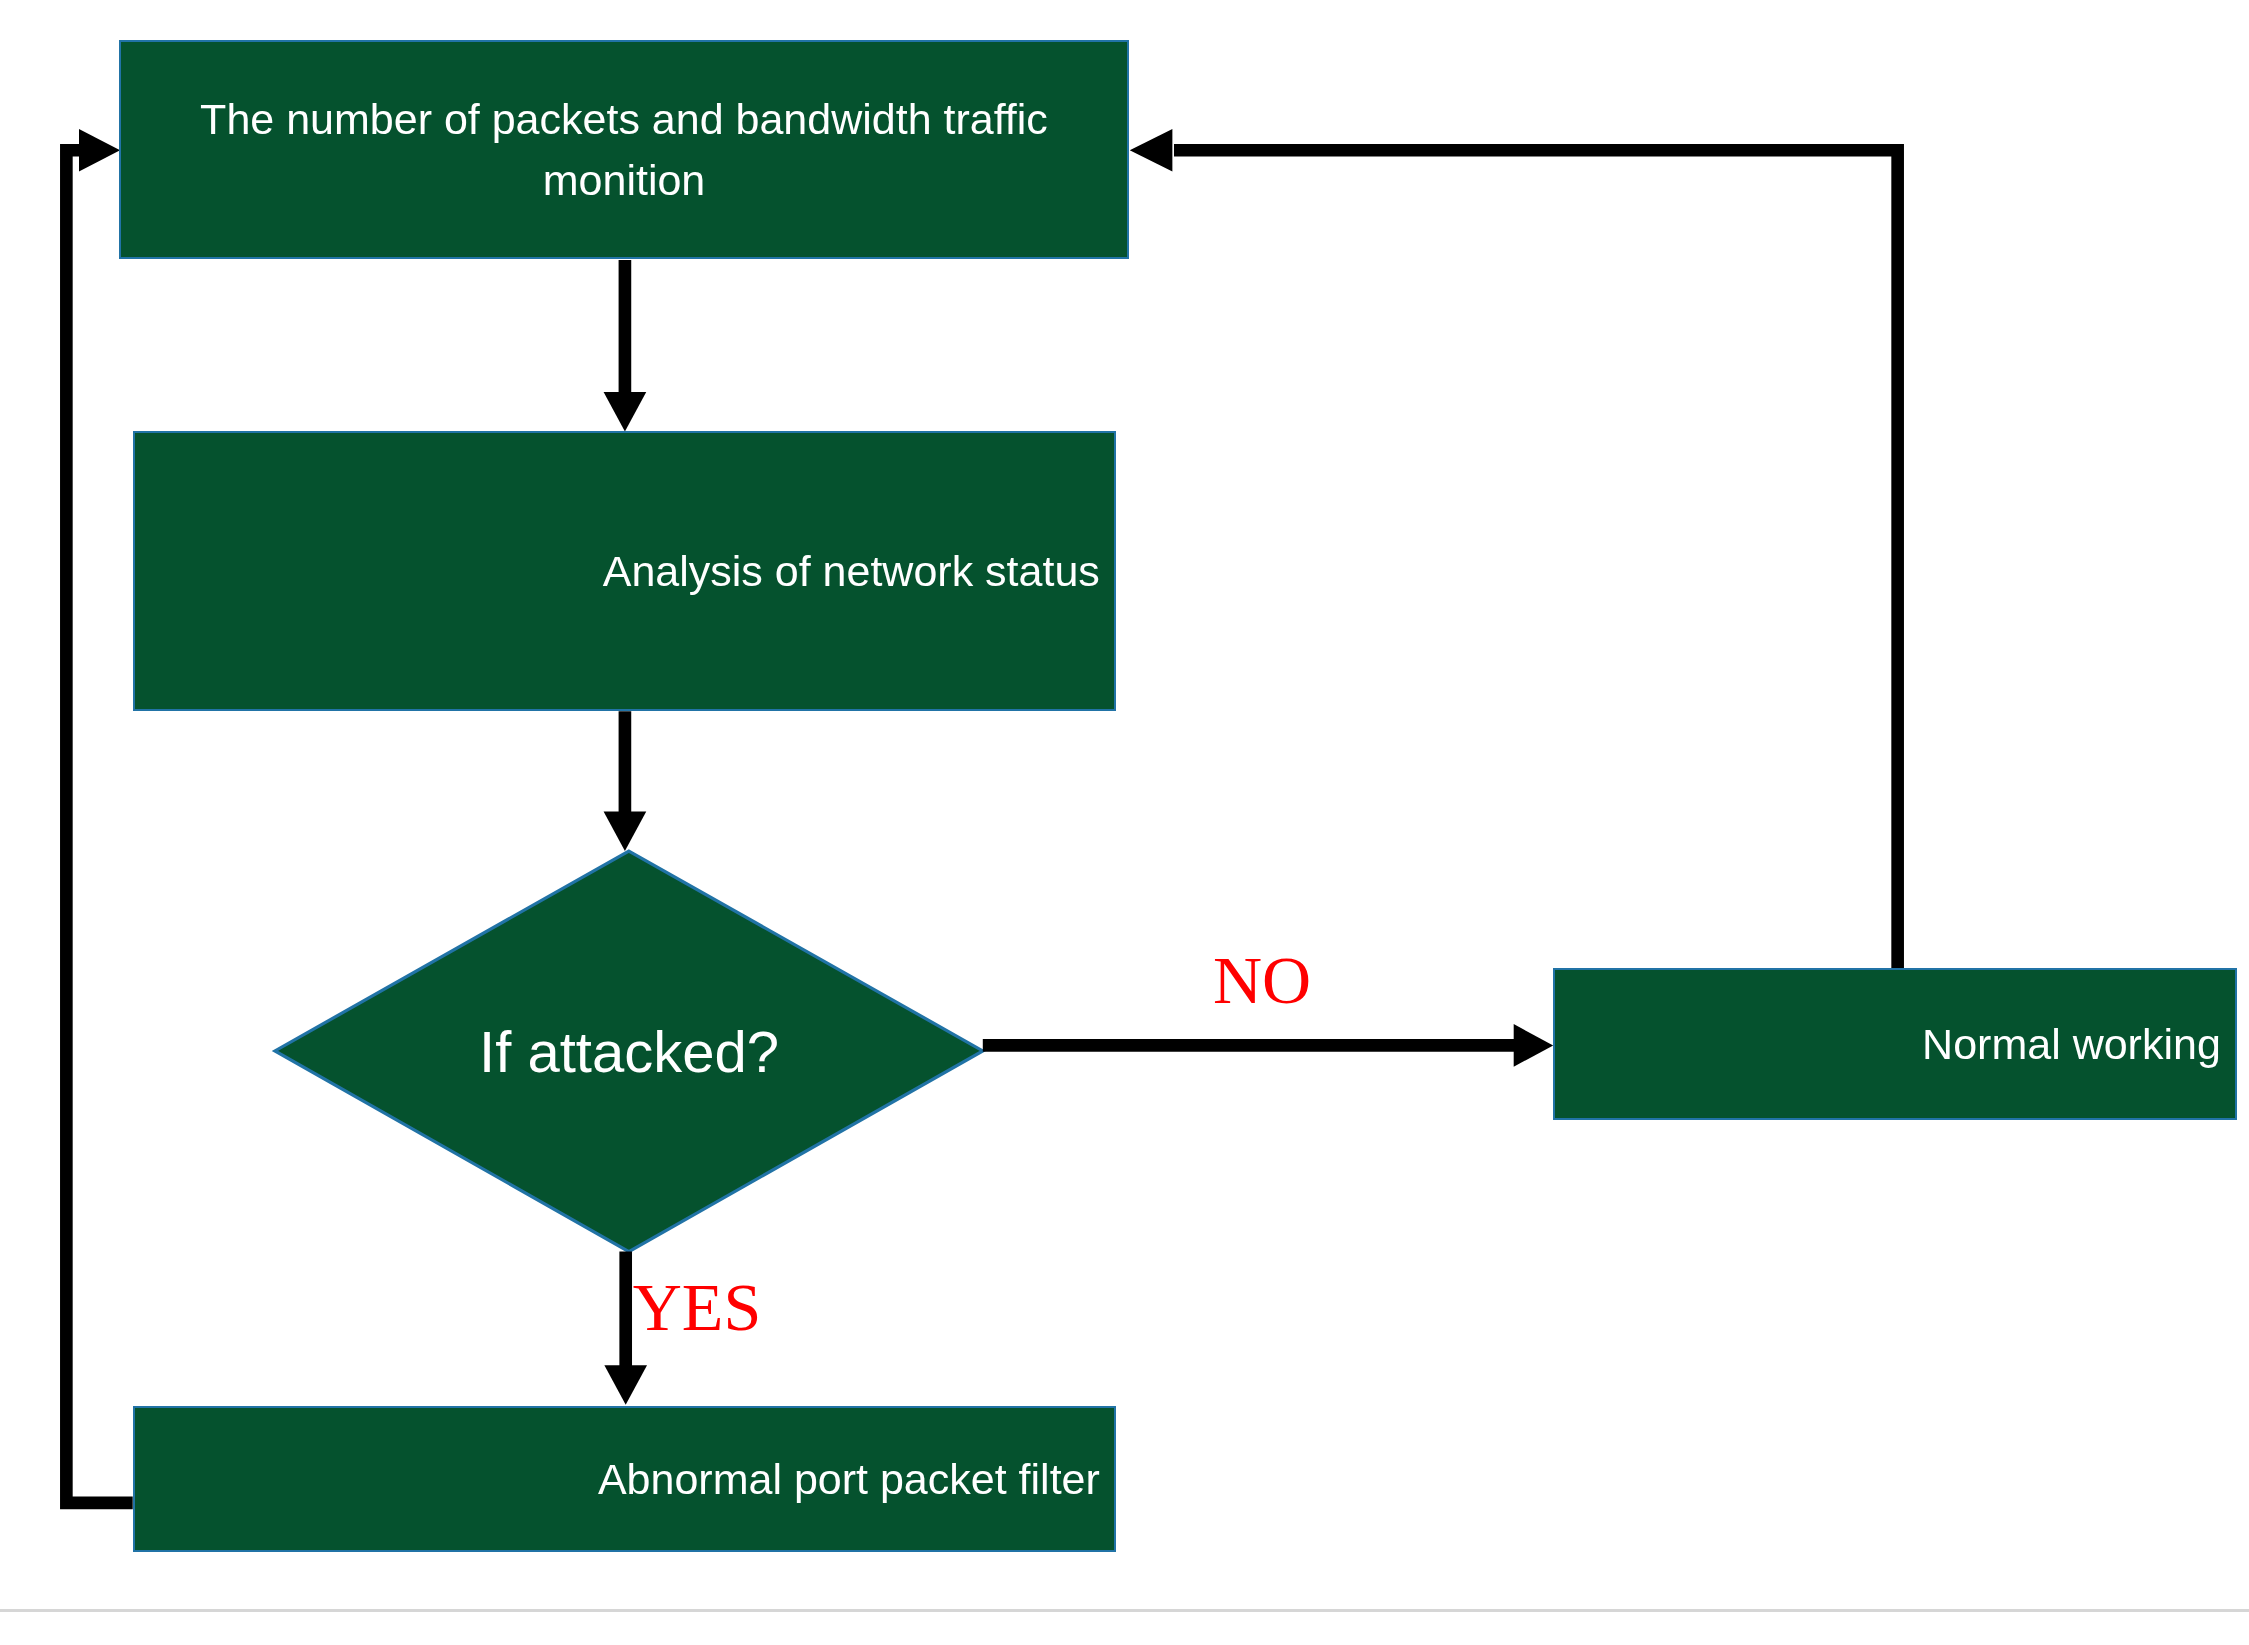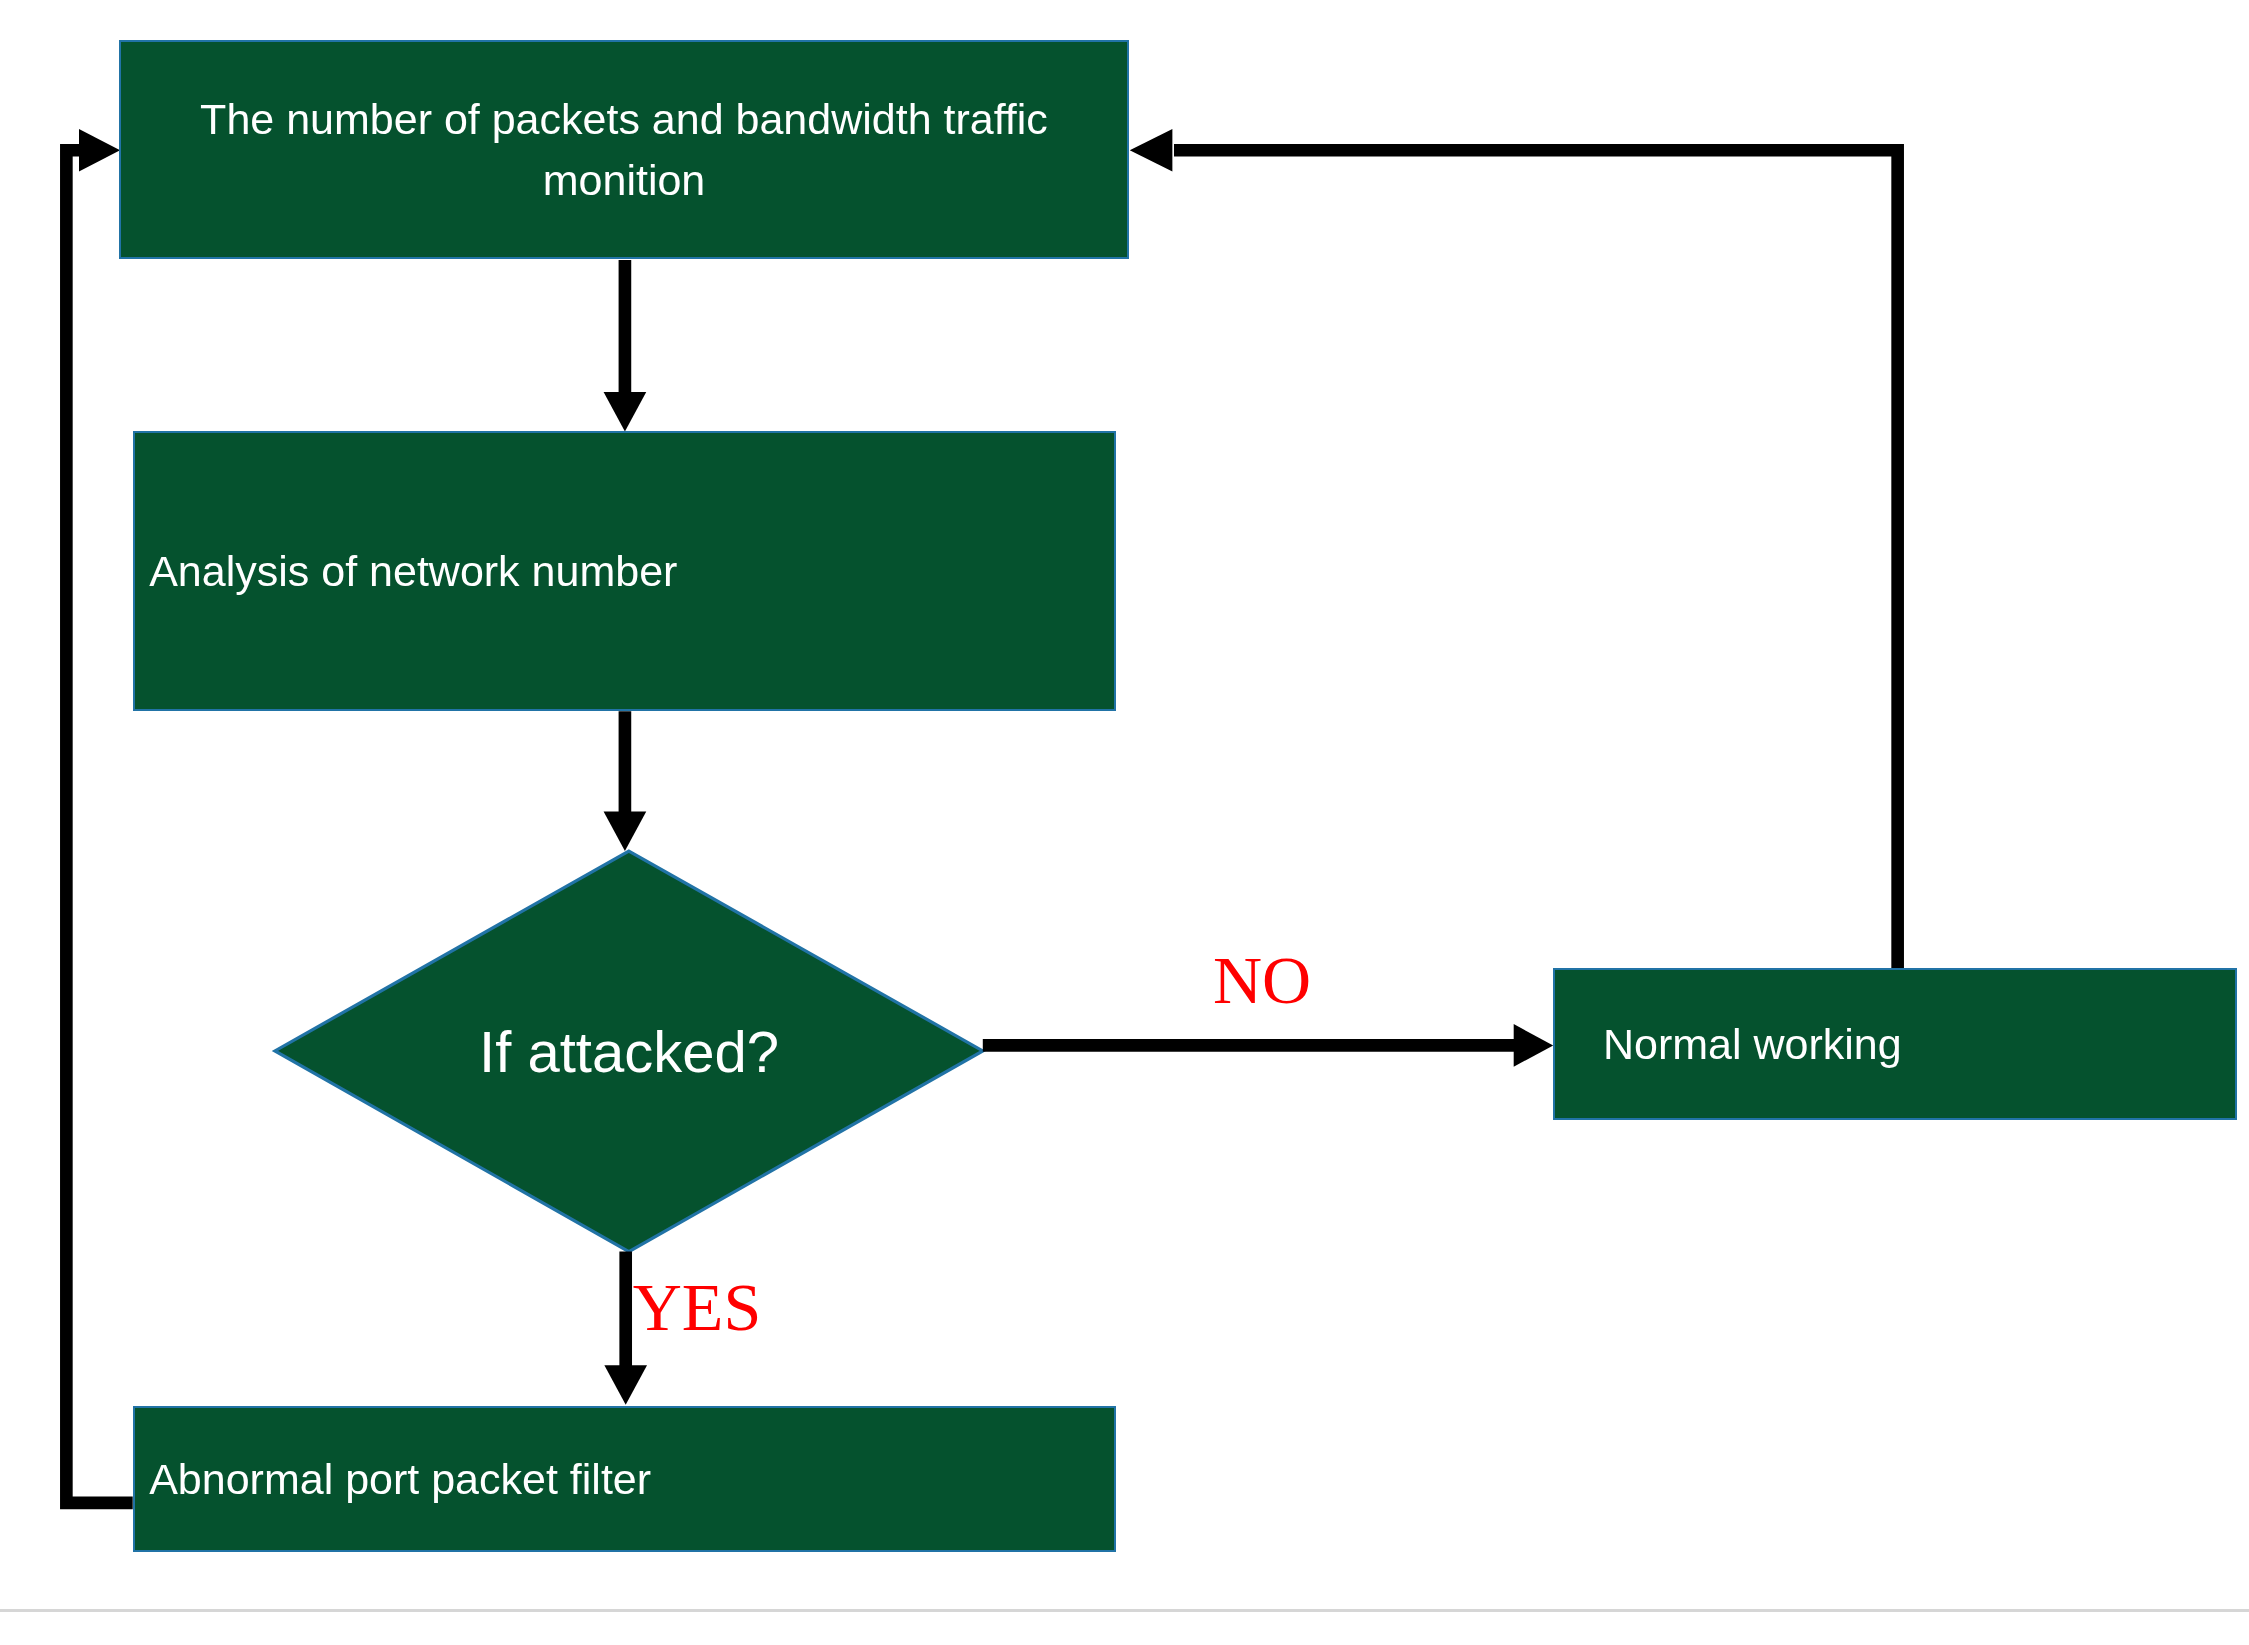--- a/index.html
+++ b/index.html
@@ -29,21 +29,21 @@
   .connectors .head{fill:var(--arrow);stroke:none;}
   .node-shape{fill:var(--node-fill);stroke:var(--node-border);stroke-width:4;}
   .node{
     position:absolute;
     box-sizing:border-box;
     background:var(--node-fill);
     border:2.4px solid var(--node-border);
     color:var(--node-text);
     display:flex;
     align-items:center;
-    justify-content:flex-start;
+    justify-content:flex-end;
     text-align:center;
     font-size:43px;
     line-height:1.4;
     padding:0 14.2px;
   }
   .node-monitor {left:119px;  top:40px;   width:1010px; height:219px;}
   .node-analysis{left:133px;  top:431px;  width:983px; height:280px;}
   .node-normal  {left:1553px; top:968px; width:684px;  height:152px;padding-left:48px;}
   .node-filter  {left:133px;  top:1406px; width:983px; height:146px;}
   .decision-label{
@@ -97,21 +97,21 @@
 
     <path class="stroke" d="M 168 1902 L 84 1902 L 84 190 L 100 190"></path>
     <polygon class="head" points="100,163 100,217 152,190"></polygon>
   </svg>
 
   <div class="node node-monitor">
     <span>The number of packets and bandwidth traffic monition</span>
   </div>
 
   <div class="node node-analysis">
-    <span>Analysis of network number</span>
+    <span>Analysis of network status</span>
   </div>
 
   <div class="decision-label">
     <span>If attacked?</span>
   </div>
 
   <div class="node node-normal">
     <span>Normal working</span>
   </div>
 

